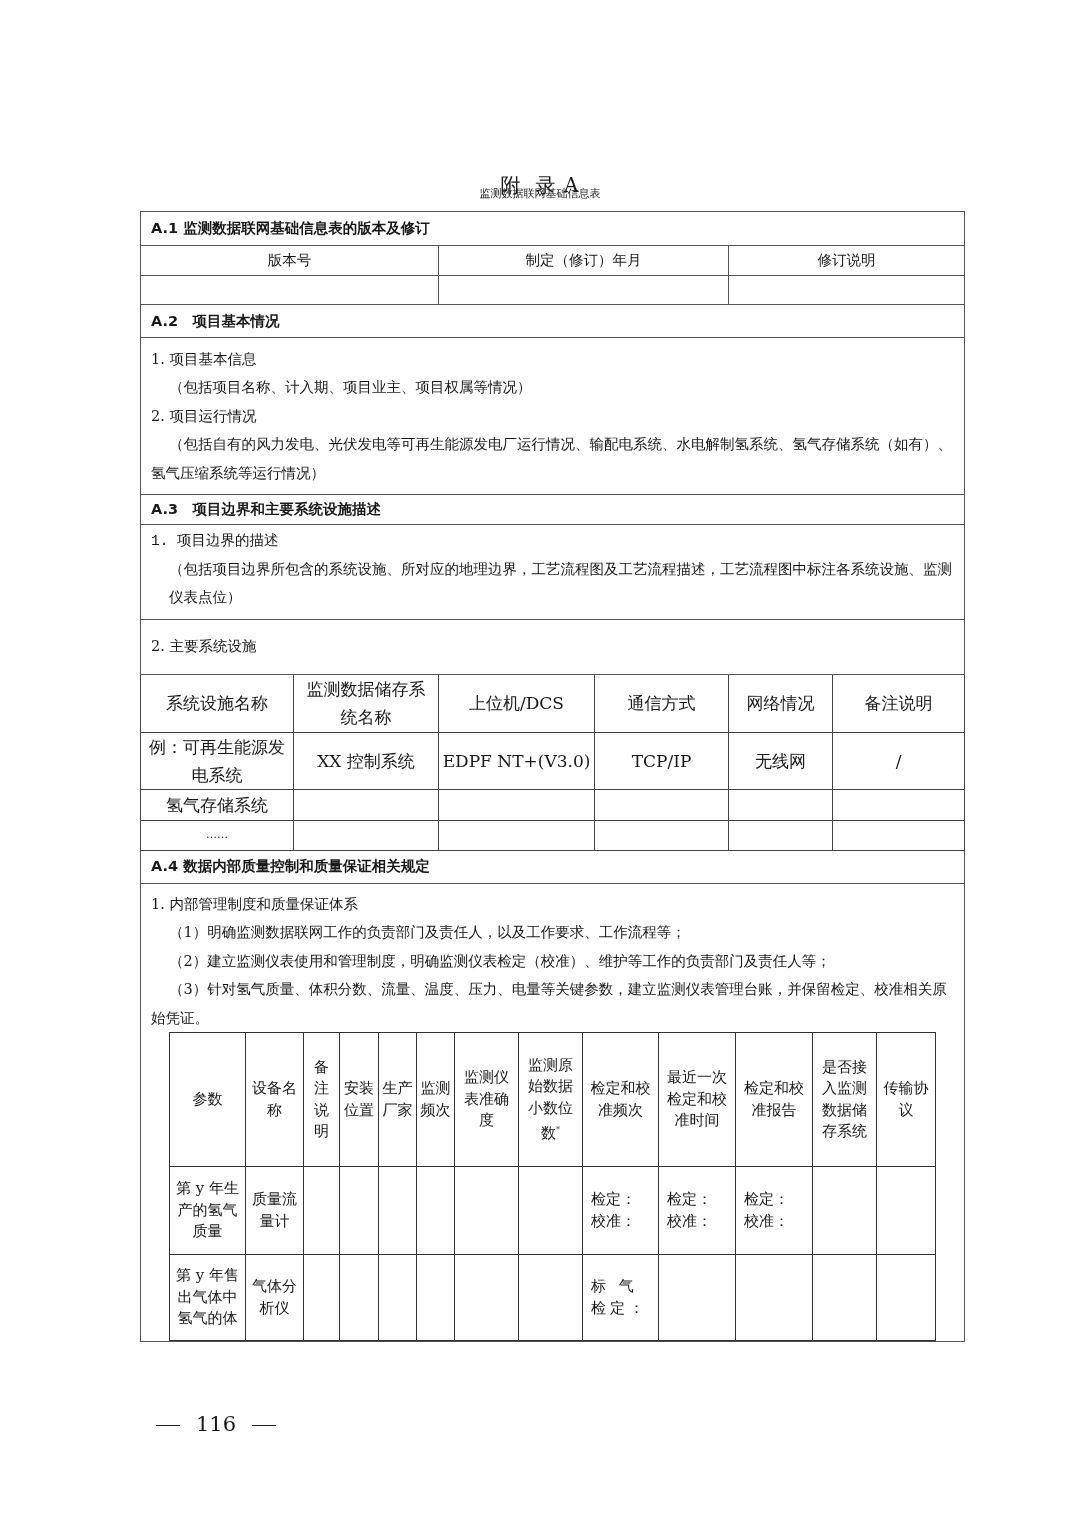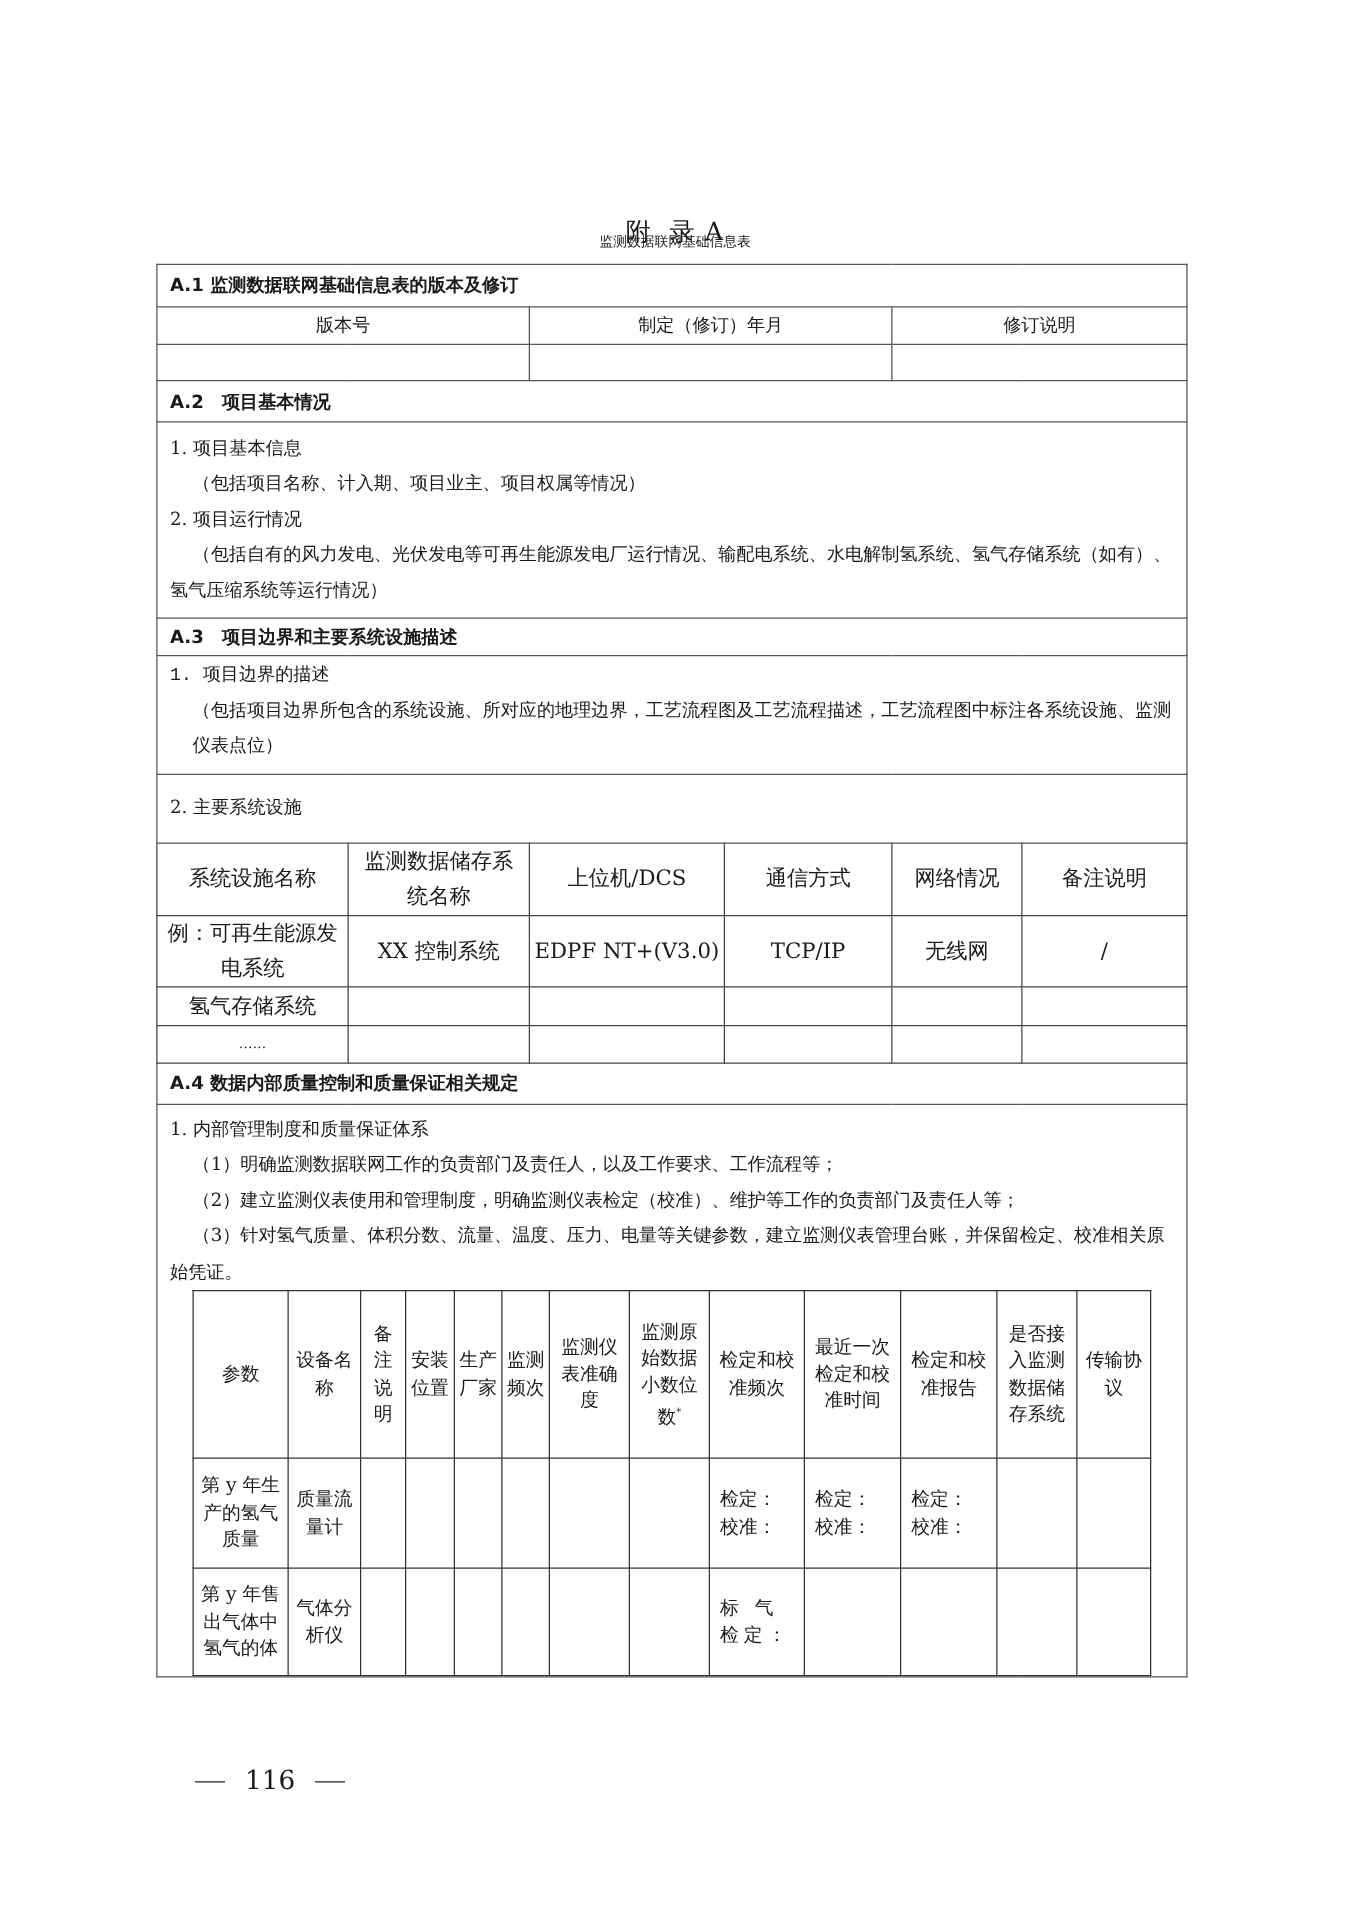--- a/index.html
+++ b/index.html
@@ -7,21 +7,21 @@
     width: 1080px; height: 1527px; position: relative; overflow: hidden;
     font-family: "DejaVu Serif", "Liberation Serif", serif;
     color: #1a1a1a;
   }
   .page-head { position: absolute; left: 0; width: 1080px; text-align: center; }
   .appendix-label { top: 172px; font-size: 20px; letter-spacing: 1px; }
   .appendix-label .sp { display: inline-block; width: 14px; }
   .appendix-title { top: 186px; font-size: 11px; font-family: "DejaVu Sans", sans-serif; }
 
   table { border-collapse: collapse; table-layout: fixed; }
-  .outer { position: absolute; left: 125px; top: 211px; width: 824px; }
+  .outer { position: absolute; left: 140px; top: 211px; width: 824px; }
   .outer td { border: 1.5px solid #555; padding: 0; font-size: 14.5px; }
   .sec-title { font-family: "DejaVu Sans", sans-serif; font-weight: bold; font-size: 14.5px; padding: 0 10px !important; }
   .center { text-align: center; }
   .para { padding: 6px 10px !important; line-height: 28.5px; }
   .para div { white-space: normal; }
   .indent { padding-left: 18px; }
   .hang { text-indent: 18px; }
 
   .sys td { text-align: center; border: 1.5px solid #444; font-size: 17px; line-height: 28px; }
   .inner-wrap { padding: 0 28px 0 28px !important; border-bottom: none; }

